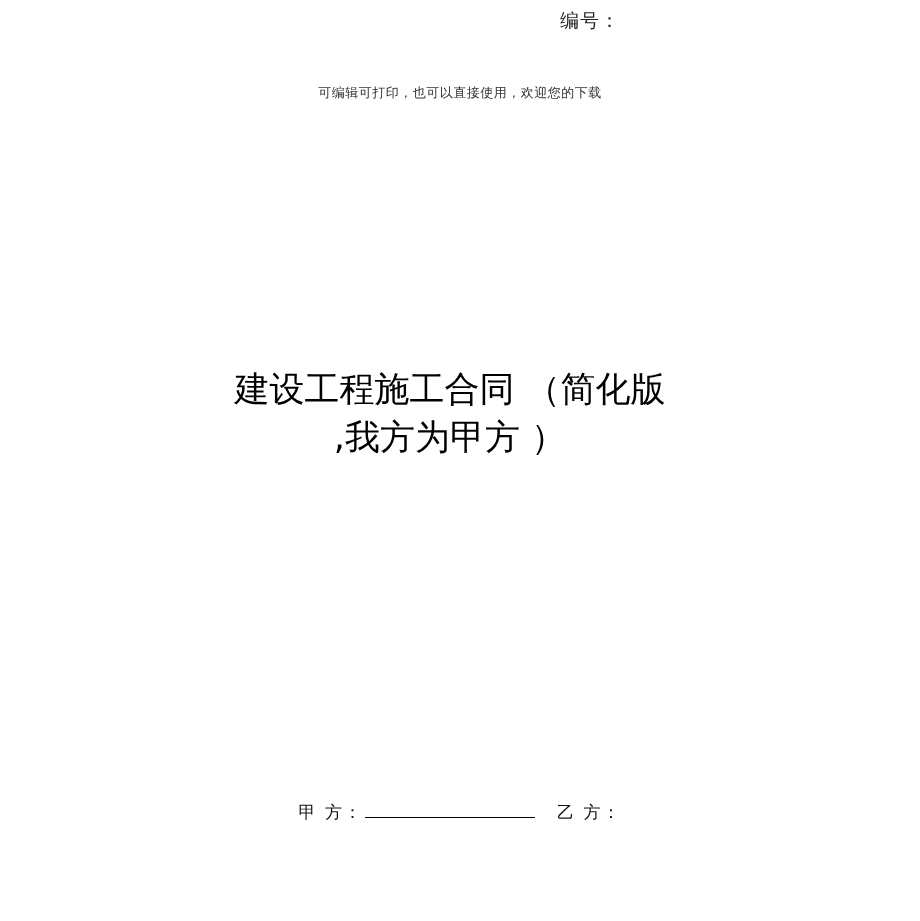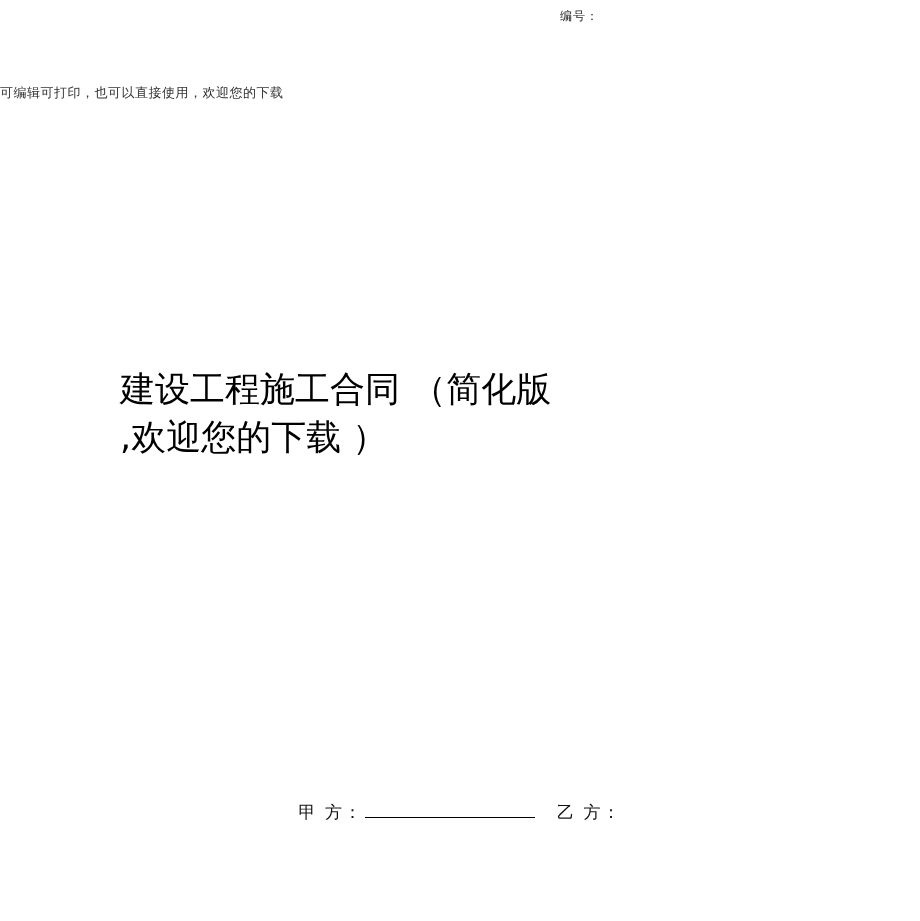--- a/index.html
+++ b/index.html
@@ -23,51 +23,52 @@
     width: 920px;
     height: 921px;
     background: #ffffff;
   }
 
   
   .doc-number {
     position: absolute;
     left: 560px;
     top: 8px;
-    font-size: 12px;
+    font-size: 19px;
     letter-spacing: 1px;
     color: #222222;
     white-space: nowrap;
     font-family: "DejaVu Sans", "Liberation Sans", sans-serif;
   }
 
   
   .notice {
     position: absolute;
     left: 0;
     top: 84px;
     width: 920px;
-    text-align: left;
+    text-align: center;
     font-size: 13px;
     color: #333333;
     letter-spacing: 0.5px;
     font-family: "DejaVu Sans", "Liberation Sans", sans-serif;
   }
 
   
   .title-block {
     position: absolute;
     left: 120px;
     top: 365px;
     width: 660px;
     font-size: 35px;
     line-height: 48px;
     color: #000000;
     font-family: "DejaVu Sans", "Liberation Sans", sans-serif;
     letter-spacing: 0px;
+    text-align: center;
   }
   .title-line {
     display: block;
     white-space: pre;
   }
 
   
   .signature-row {
     position: absolute;
     left: 0;
@@ -102,20 +103,20 @@
 <body>
 
 <div class="page">
 
   <div class="doc-number">编号：</div>
 
   <div class="notice">可编辑可打印，也可以直接使用，欢迎您的下载</div>
 
   <div class="title-block">
     <span class="title-line">建设工程施工合同 （简化版</span>
-    <span class="title-line">,欢迎您的下载 ）</span>
+    <span class="title-line">,我方为甲方 ）</span>
   </div>
 
   <div class="signature-row">
     <span class="sig-label">甲 方：</span><span class="sig-blank">____________________</span><span class="sig-gap"></span><span class="sig-label">乙 方：</span>
   </div>
 
 </div>
 
 </body></html>

